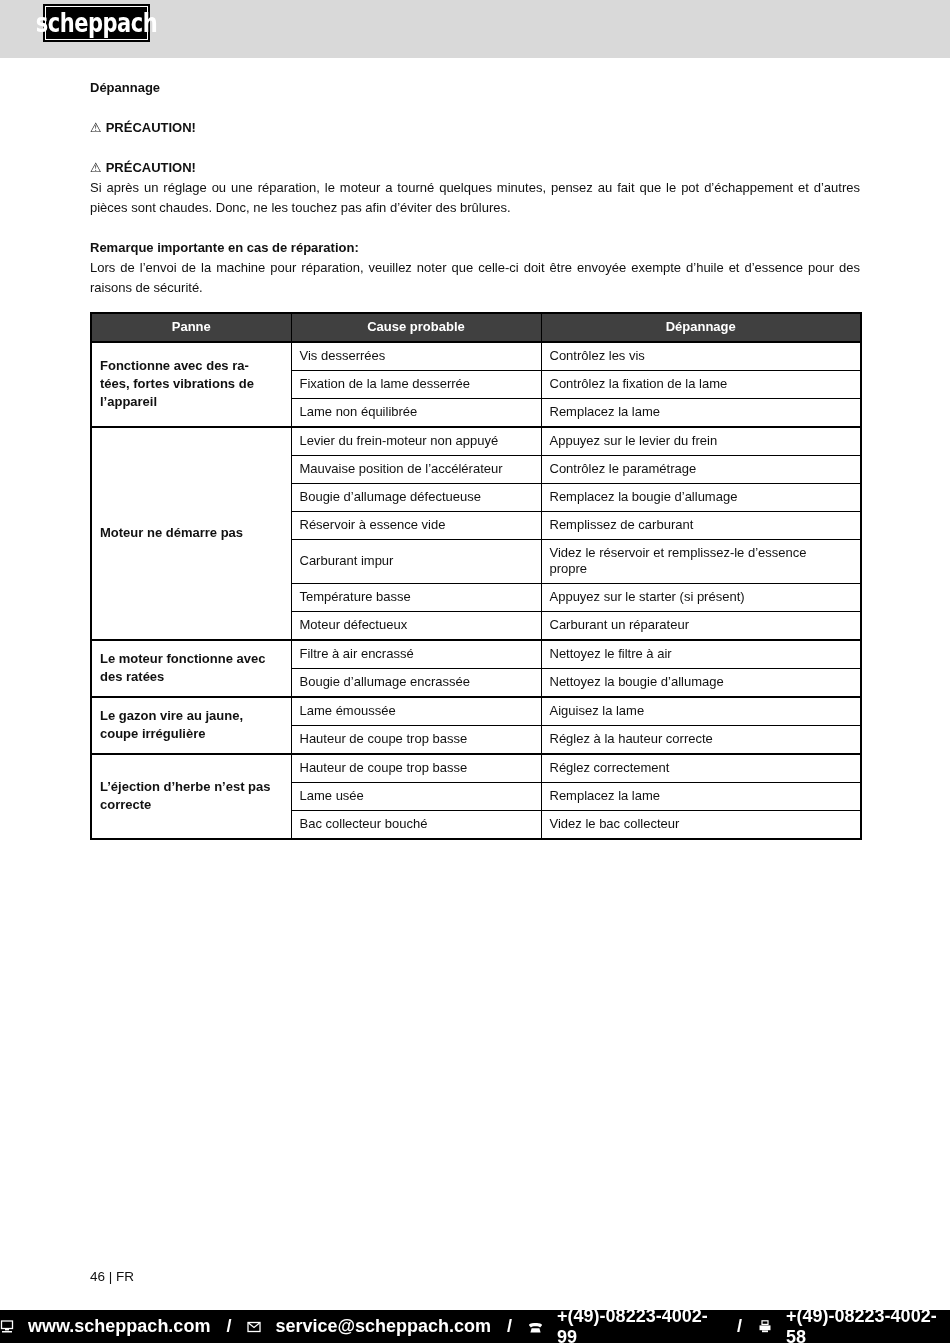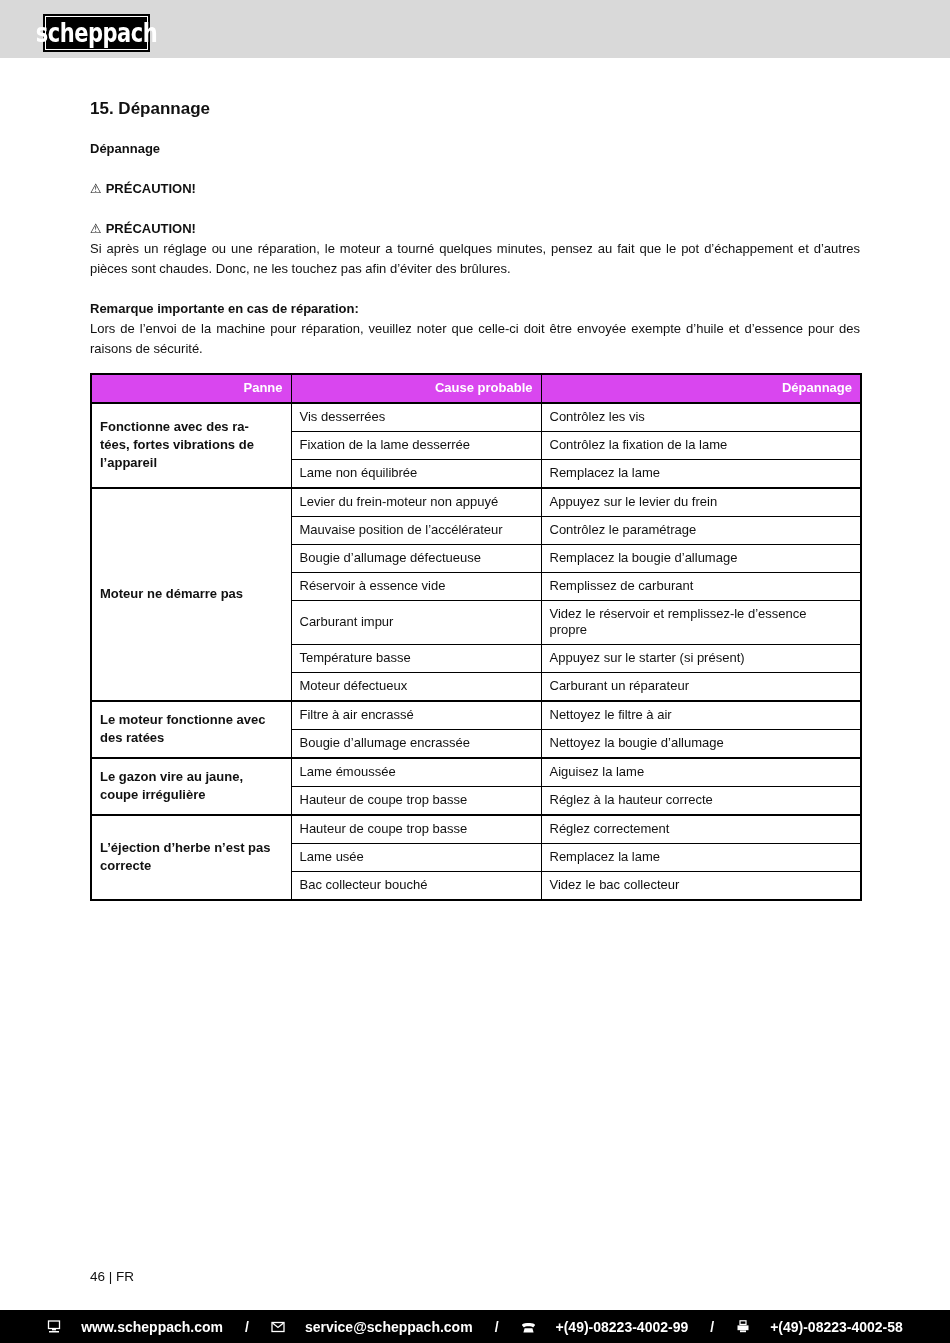--- a/index.html
+++ b/index.html
@@ -10,21 +10,21 @@
     height: 1343px;
     margin: 0 auto;
     background: #ffffff;
     font-family: "Liberation Sans", "DejaVu Sans", sans-serif;
     color: #111;
     overflow: hidden;
   }
   
   .band { height: 58px; background: #d9d9d9; }
   .logo {
-    position: absolute; left: 43px; top: 14px;
+    position: absolute; left: 43px; top: 4px;
     width: 107px; height: 38px;
     background: #000;
     box-shadow: inset 0 0 0 2px #000, inset 0 0 0 3px #fff;
     display: flex; align-items: center; justify-content: center;
   }
   .logo-text {
     color: #fff; font-weight: bold; font-size: 21px;
     letter-spacing: -0.5px;
     transform: scaleY(1.25);
     font-family: "DejaVu Sans", sans-serif;
@@ -37,60 +37,59 @@
   .jline { display: block; text-align: justify; text-align-last: justify; }
   .warn { margin-right: 4px; }
 
   
   table.trouble {
     width: 100%; margin-top: 14px;
     border-collapse: collapse; table-layout: fixed;
     border: 2px solid #000;
   }
   table.trouble th {
-    background: #d946ef; color: #fff; text-align: right;
+    background: #404040; color: #fff; text-align: center;
     font-size: 13px; line-height: 16px; padding: 5px 8px 6px;
     border: 1px solid #000; font-weight: bold;
   }
   table.trouble td {
     border: 1px solid #000;
     font-size: 13px; line-height: 16px;
     padding: 5px 8px 6px;
     vertical-align: middle;
     white-space: pre-line;
   }
   table.trouble td.panne { font-weight: bold; line-height: 18px; }
   table.trouble tr.group-start td { border-top: 2px solid #000; }
 
   
   .page-num { position: absolute; left: 90px; bottom: 59px; font-size: 13.5px; color: #111; }
   .footer-bar {
     position: absolute; left: 0; right: 0; bottom: 0; height: 33px;
     background: #000; color: #fff;
     display: flex; align-items: center; justify-content: center;
-    font-size: 14px; font-weight: bold; gap: 20px;
+    font-size: 18px; font-weight: bold; gap: 14px;
   }
   .ficon { display: inline-flex; align-items: center; }
   .ficon svg { display: block; }
   .sep { margin: 0 2px; }
 </style>
 </head>
 <body>
 
 <div class="page">
 
   <div class="band">
     <div class="logo">
       <span class="logo-text">scheppach</span>
     </div>
   </div>
 
   <div class="content">
 
-    <h1 class="title">15. Dépannage</h1>
 
     <div class="block">
       <h2>Dépannage</h2>
     </div>
 
     <div class="block">
       <h2><span class="warn">⚠</span><span>PRÉCAUTION!</span></h2>
     </div>
 
     <div class="block">

